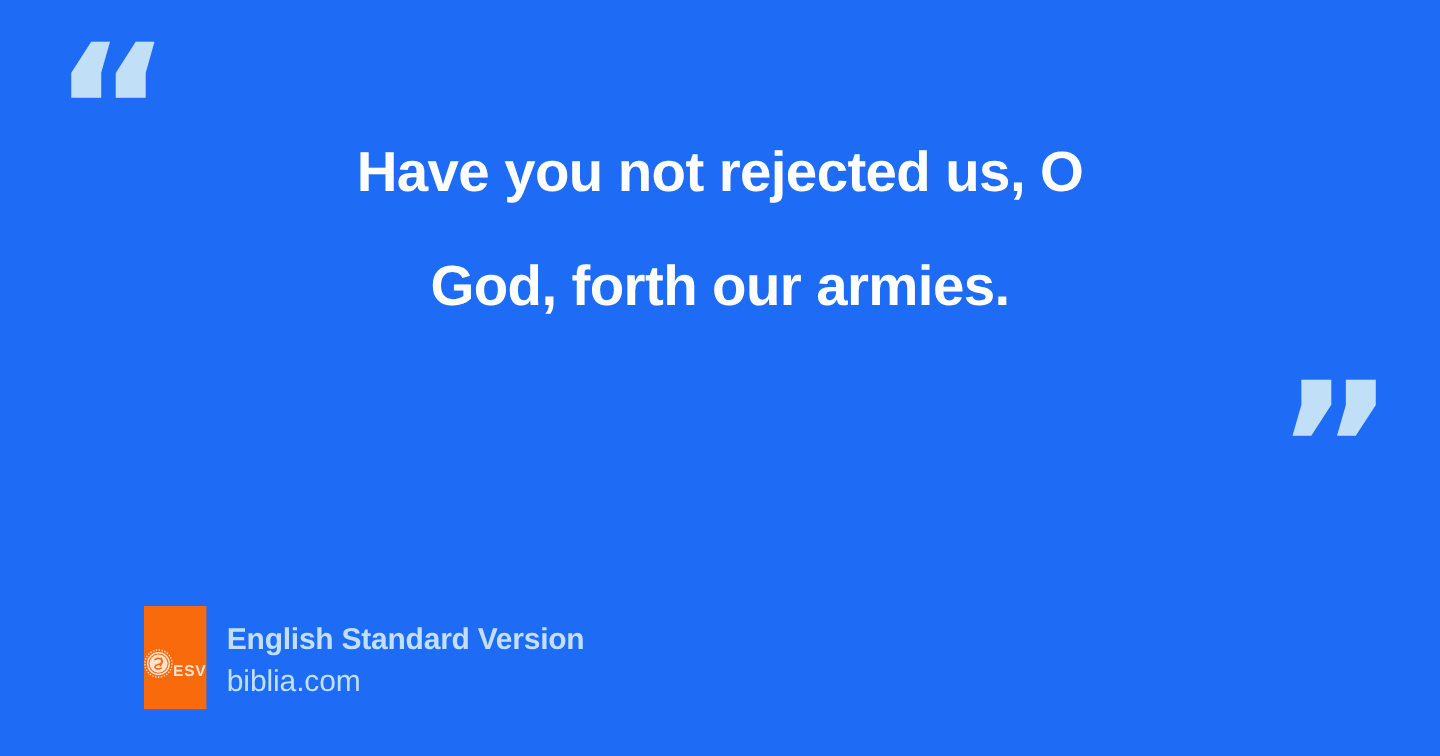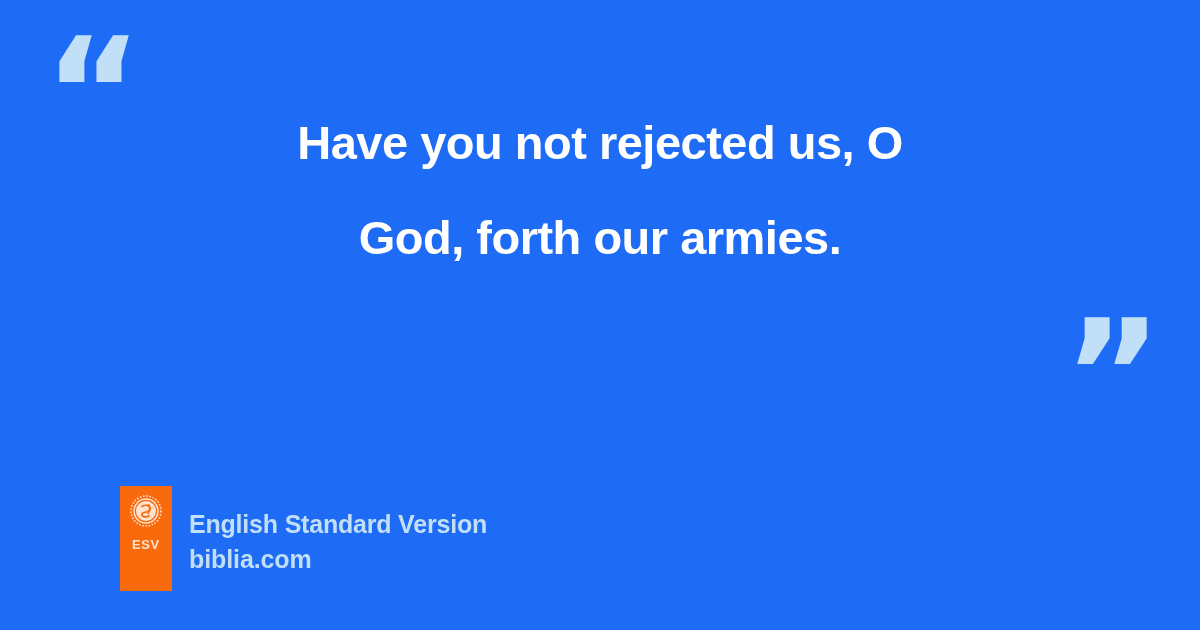--- a/index.html
+++ b/index.html
@@ -72,24 +72,24 @@
     left: 120px;
     bottom: 39px;
     display: flex;
     flex-direction: row;
     align-items: center;
     z-index: 3;
   }
 
   #esv-logo {
     width: 52px;
-    height: 105px;
+    height: 86px;
     background: #f96a0c;
     display: flex;
-    flex-direction: column;
+    flex-direction: row;
     align-items: center;
     justify-content: flex-start;
     padding-top: 9px;
     box-sizing: border-box;
     flex: 0 0 auto;
   }
   #esv-seal-icon {
     width: 32px;
     height: 32px;
     display: block;
@@ -113,21 +113,21 @@
     color: #c2dff8;
     font-size: 25px;
     font-weight: 700;
     line-height: 40px;
     letter-spacing: -0.2px;
     white-space: nowrap;
   }
   #site-url {
     color: #c2dff8;
     font-size: 25px;
-    font-weight: 700;
+    font-weight: 400;
     line-height: 30px;
     letter-spacing: -0.1px;
     white-space: nowrap;
   }
 </style>
 </head>
 <body>
 
 <div id="card">
 

